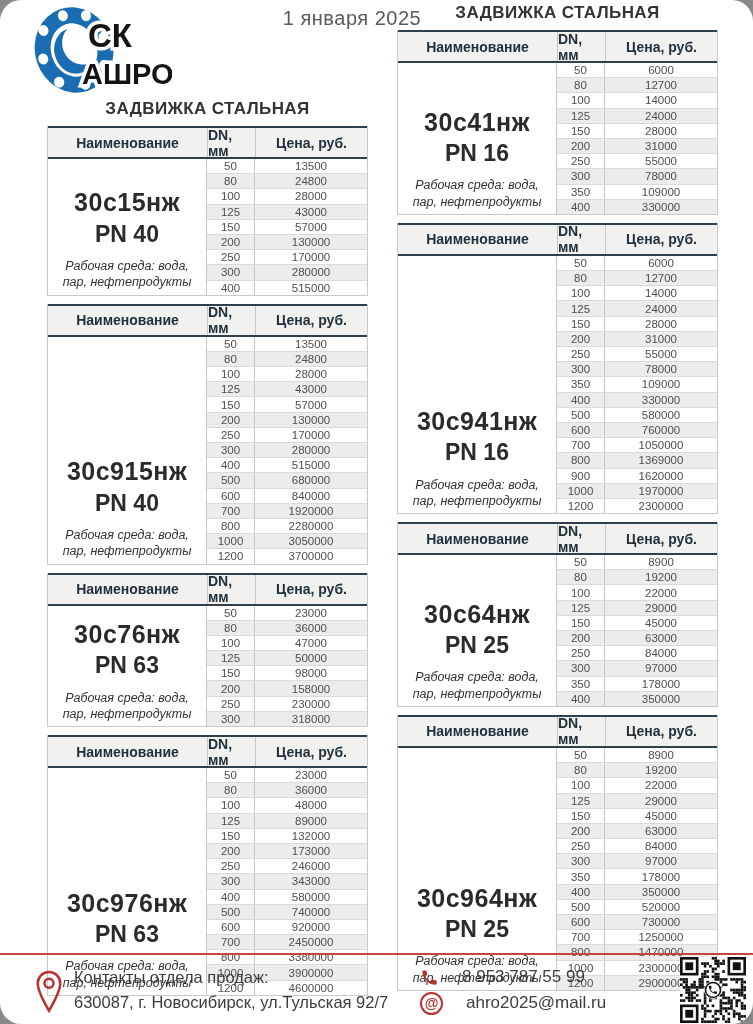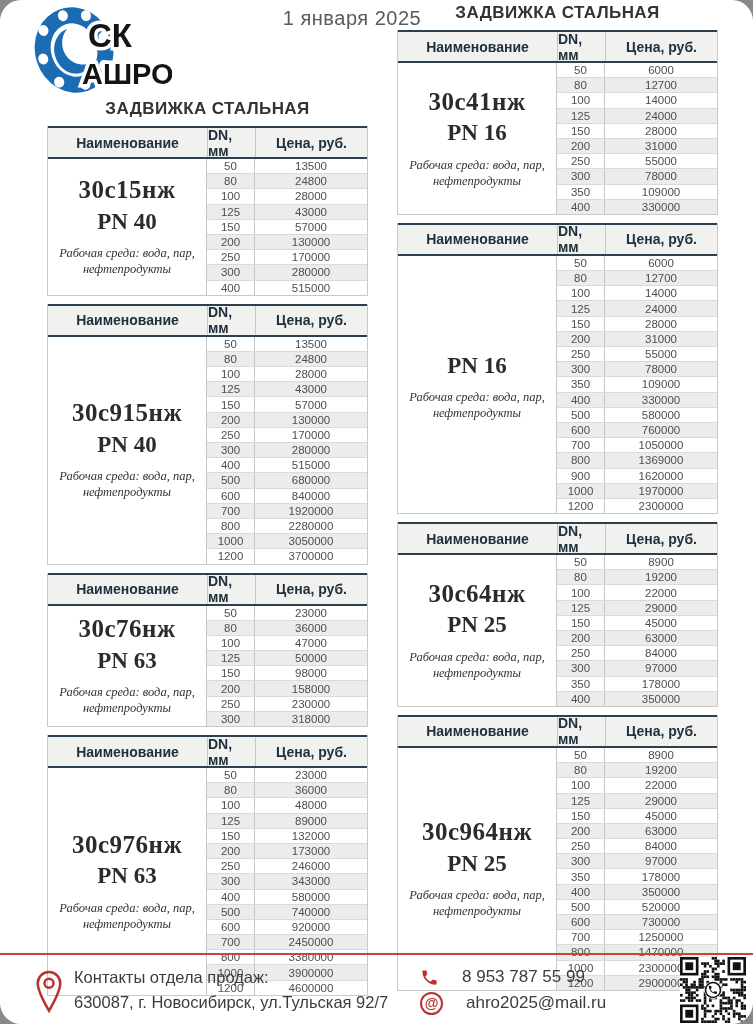--- a/index.html
+++ b/index.html
@@ -21,21 +21,21 @@
   .ptable{border:1px solid #c9c9c9;border-top:none;margin-bottom:8px;background:#fff;box-sizing:border-box;}
   .thead{display:flex;align-items:stretch;height:29px;background:#f1f1ef;
          border-top:2px solid #2e3f4d;border-bottom:2px solid #2e3f4d;
          font-weight:bold;font-size:14px;color:#20303c;}
   .th{display:flex;align-items:center;justify-content:center;}
   .th-name{width:159px;border-right:1px solid #c6c6c6;}
   .th-dn{width:47px;border-right:1px solid #c6c6c6;}
   .th-price{flex:1;}
   .tbody{display:flex;align-items:stretch;}
   .namecell{width:159px;border-right:1px solid #c6c6c6;display:flex;flex-direction:column;
-            justify-content:center;align-items:center;text-align:center;padding:4px 8px;box-sizing:border-box;font-family:Liberation Serif, serif;}
+            justify-content:flex-end;align-items:center;text-align:center;padding:4px 8px;box-sizing:border-box;}
   .model{font-size:25px;font-weight:bold;color:#2b2b2b;letter-spacing:0.5px;line-height:1.1;}
   .pn{font-size:23px;font-weight:bold;color:#2b2b2b;margin-top:5px;line-height:1.1;}
   .note{font-size:12.5px;font-style:italic;color:#323232;margin-top:11px;line-height:1.3;}
   .rows{flex:1;display:flex;flex-direction:column;}
   .prow{display:flex;align-items:stretch;height:14.2px;font-size:11.5px;color:#4e4e4e;}
   .prow:nth-child(even){background:#ececea;}
   .prow + .prow{border-top:1px solid #dadada;}
   .c-dn{width:47px;border-right:1px solid #c6c6c6;display:flex;align-items:center;justify-content:center;}
   .c-price{flex:1;display:flex;align-items:center;justify-content:center;}
   
@@ -397,20 +397,21 @@
           </div>
         </div>
         <div class="ptable">
           <div class="thead">
             <div class="th th-name">Наименование</div>
             <div class="th th-dn">DN, мм</div>
             <div class="th th-price">Цена, руб.</div>
           </div>
           <div class="tbody">
             <div class="namecell">
+              <div class="model">30с941нж</div>
               <div class="pn">PN 16</div>
               <div class="note">Рабочая среда: вода, пар, нефтепродукты</div>
             </div>
             <div class="rows">
               <div class="prow">
                 <span class="c-dn">50</span>
                 <span class="c-price">6000</span>
               </div>
               <div class="prow">
                 <span class="c-dn">80</span>

